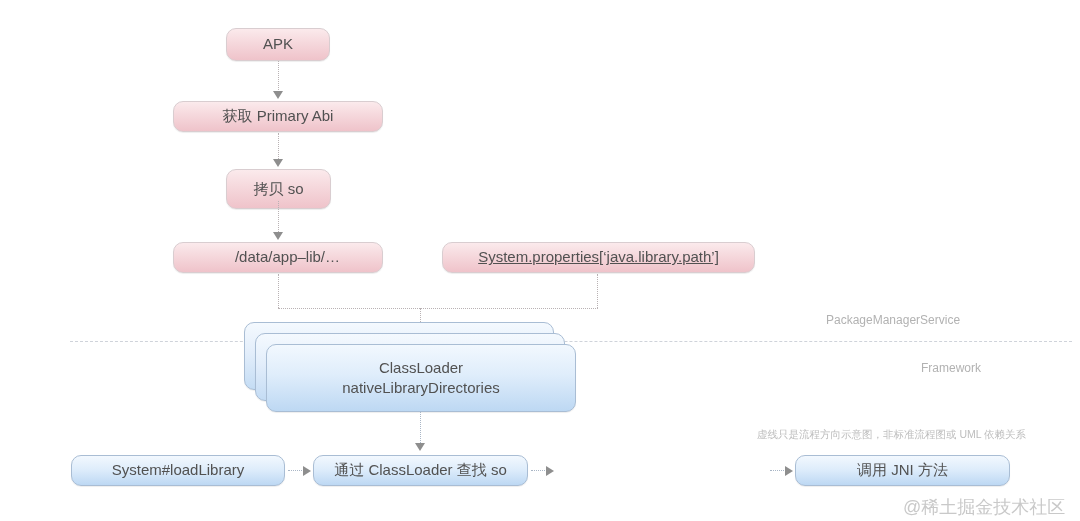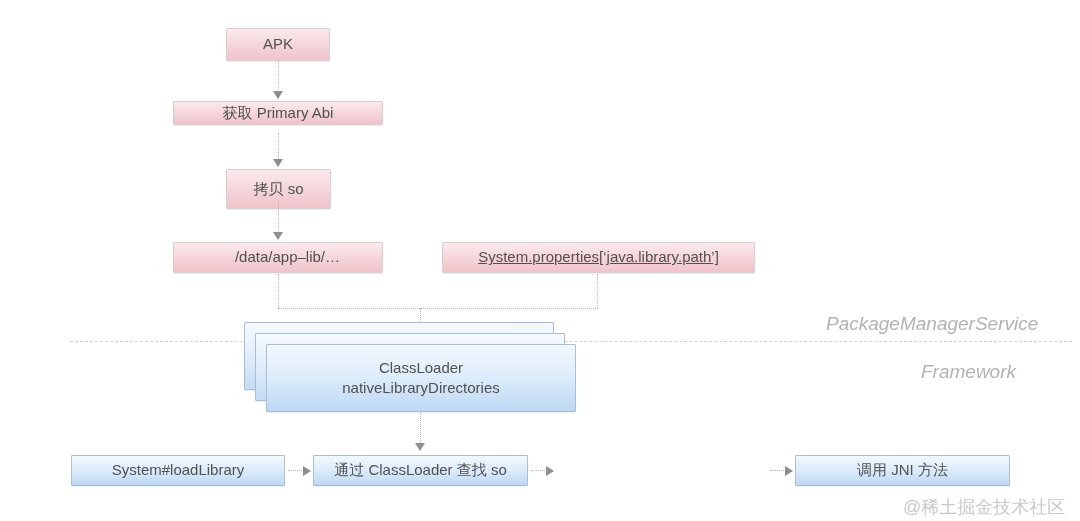--- a/index.html
+++ b/index.html
@@ -23,21 +23,21 @@
   .node {
     position: absolute;
     box-sizing: border-box;
     display: flex;
     align-items: center;
     justify-content: center;
     text-align: center;
     color: #515151;
     font-size: 15px;
     line-height: 1.35;
-    border-radius: 1px;
+    border-radius: 10px;
     white-space: nowrap;
   }
 
   .node.pink {
     background: linear-gradient(to bottom, #fbeaec 0%, #f6dade 40%, #efc3ca 100%);
     border: 1px solid #d9cdd0;
     box-shadow: 0 1px 1px rgba(0,0,0,0.07);
   }
 
   .node.blue {
@@ -88,23 +88,22 @@
     position: absolute;
     left: 70px;
     right: 8px;
     height: 0;
     border-top: 1px dashed #cfd3da;
   }
 
   .layer-label {
     position: absolute;
     color: #b2b2b2;
-    font-size: 19px;
+    font-size: 12px;
     white-space: nowrap;
-    font-style: italic;
   }
 
   .note-text {
     position: absolute;
     color: #bdbdbd;
     font-size: 10.5px;
     white-space: nowrap;
   }
 
   .watermark {
@@ -119,21 +118,21 @@
 
 <div id="diagram">
 
   <div class="node pink" style="left:226px; top:28px; width:104px; height:33px;">
     <span>APK</span>
   </div>
 
   <div class="v-dot" style="left:278px; top:61px; height:31px;"></div>
   <div class="arrow-down" style="left:273px; top:91px;"></div>
 
-  <div class="node pink" style="left:173px; top:101px; width:210px; height:24px;">
+  <div class="node pink" style="left:173px; top:101px; width:210px; height:31px;">
     <span>获取 Primary Abi</span>
   </div>
 
   <div class="v-dot" style="left:278px; top:133px; height:28px;"></div>
   <div class="arrow-down" style="left:273px; top:159px;"></div>
 
   <div class="node pink" style="left:226px; top:169px; width:105px; height:40px;">
     <span>拷贝 so</span>
   </div>
 
@@ -160,20 +159,21 @@
   <div class="node blue stack-back" style="left:244px; top:322px; width:310px; height:68px;"></div>
   <div class="node blue stack-back" style="left:255px; top:333px; width:310px; height:68px;"></div>
   <div class="node blue multiline" style="left:266px; top:344px; width:310px; height:68px; flex-direction:column;">
     <span>ClassLoader</span>
     <span>nativeLibraryDirectories</span>
   </div>
 
   <div class="v-dot blue-dot" style="left:420px; top:412px; height:33px;"></div>
   <div class="arrow-down" style="left:415px; top:443px;"></div>
 
+  <div class="note-text" style="left:757px; top:428px;">虚线只是流程方向示意图，非标准流程图或 UML 依赖关系</div>
 
   <div class="node blue" style="left:71px; top:455px; width:214px; height:31px;">
     <span>System#loadLibrary</span>
   </div>
 
   <div class="h-dot blue-dot" style="left:288px; top:470px; width:16px;"></div>
   <div class="arrow-right" style="left:303px; top:466px;"></div>
 
   <div class="node blue" style="left:313px; top:455px; width:215px; height:31px;">
     <span>通过 ClassLoader 查找 so</span>

